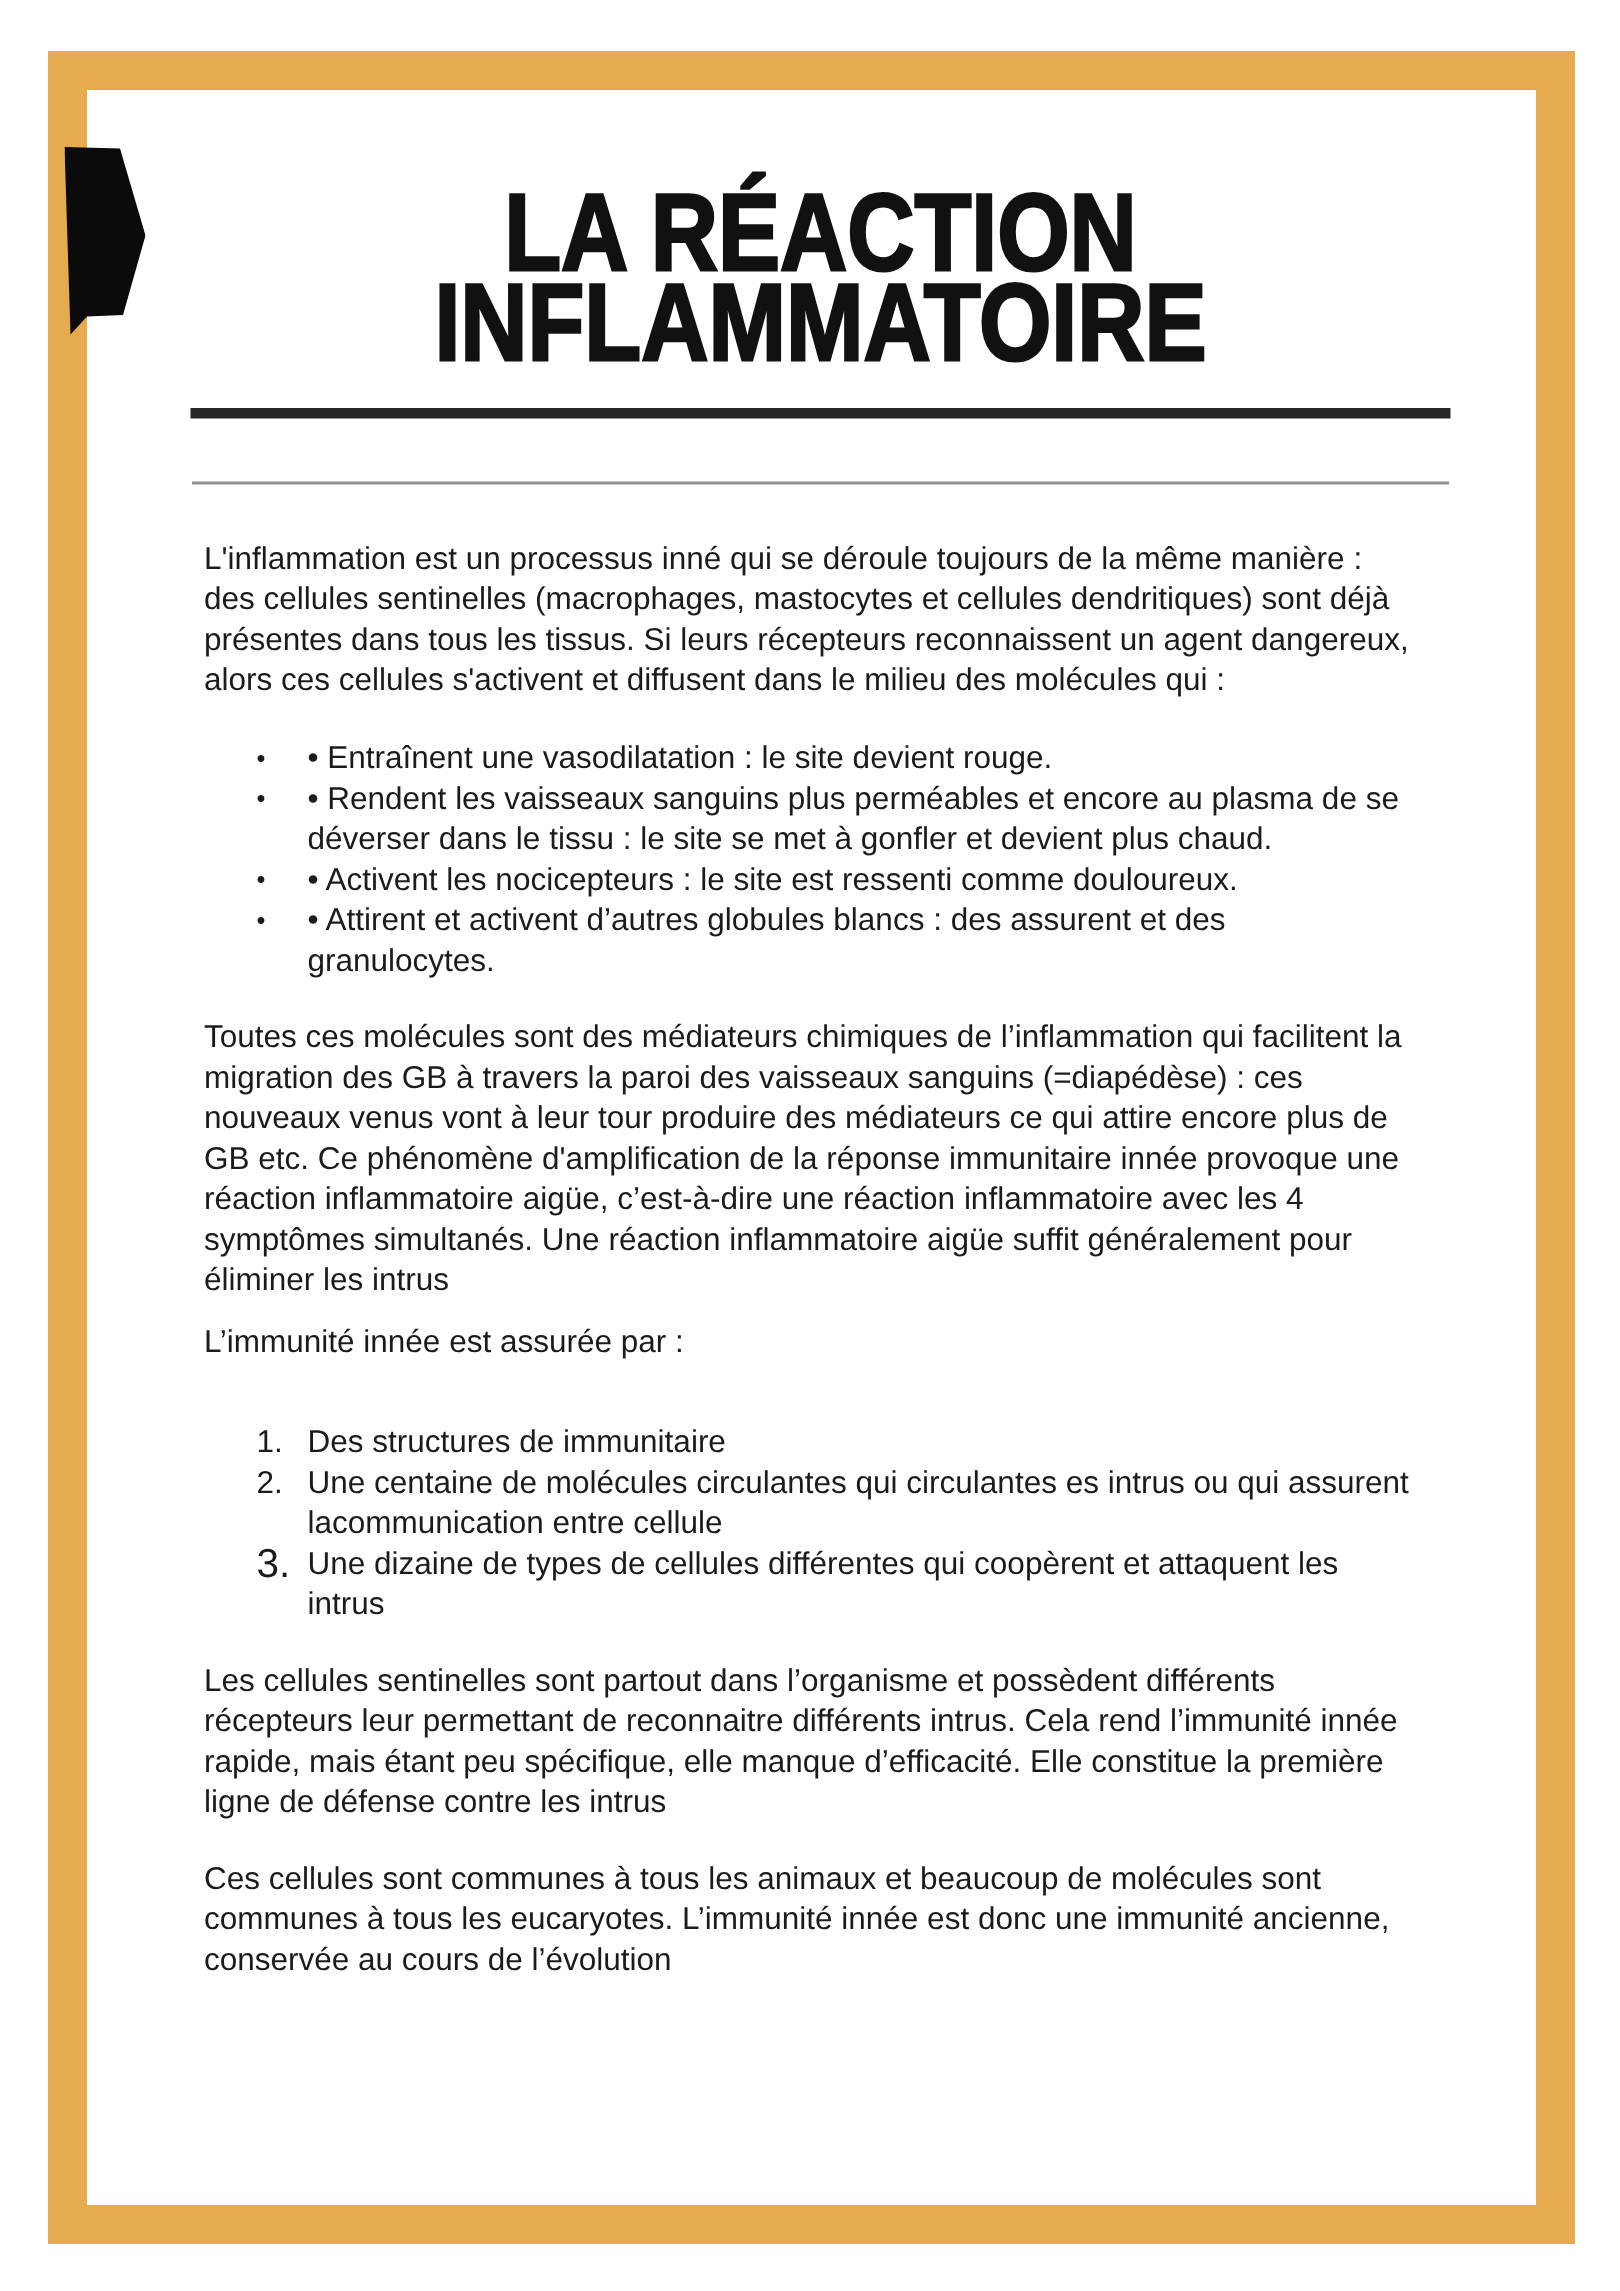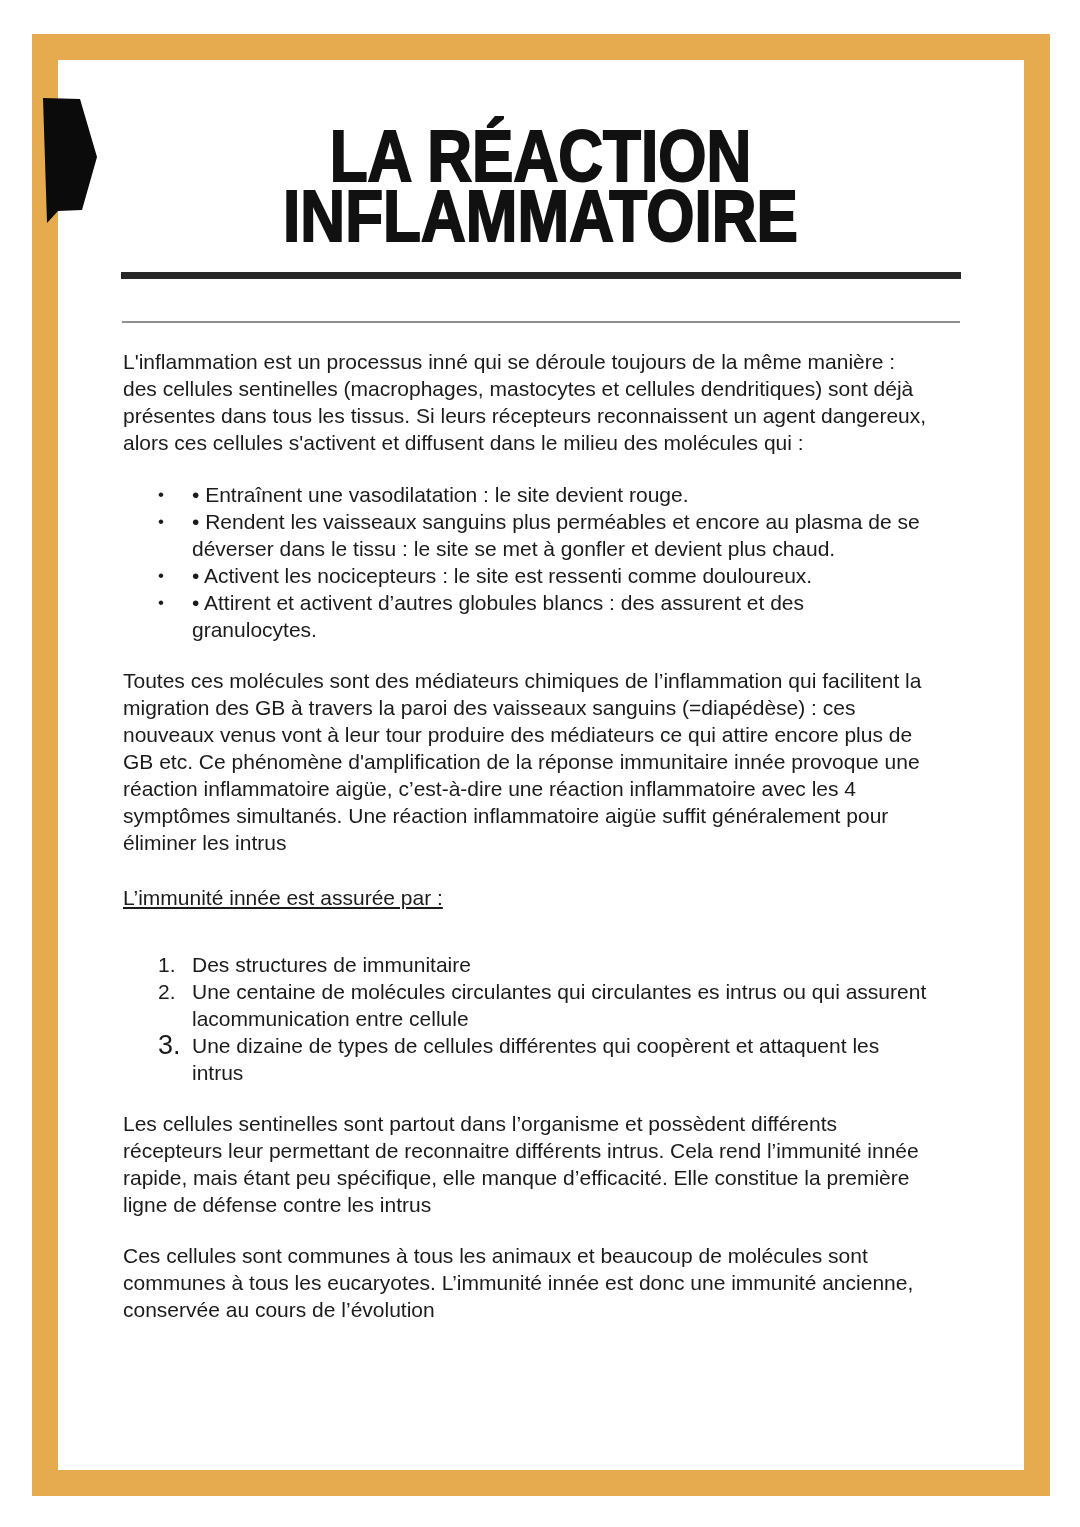--- a/index.html
+++ b/index.html
@@ -27,21 +27,21 @@
     background:transparent;
   }
   .bookmark{
     position:absolute;
     left:43px;top:97px;
     width:54px;height:126px;
   }
   .content{
     position:absolute;
     left:58px;top:60px;
-    width:965px;height:1406px;
+    width:965px;height:1406px;padding-left:13px;
   }
   h1.title{
     margin:66px 0 0 0;padding:0;
     text-align:center;
     font-size:73px;
     line-height:60px;
     font-weight:700;
     color:var(--title);
     -webkit-text-stroke:2px var(--title);
     transform:scaleX(0.85);
@@ -59,22 +59,22 @@
     margin:42px auto 0 auto;
     background:var(--rule_gray);
   }
   .para{
     margin:24px 0 0 65px;
     width:858px;
     font-size:21px;
     line-height:27px;
     white-space:pre-line;
   }
-  .para.first{margin-top:25px;}
-  .para.lead{margin-top:28px;text-decoration:underline;}
+  .para.first{margin-top:36px;}
+  .para.lead{margin-top:14px;}
   .list{margin:25px 0 0 65px;width:880px;}
   .list.numbered{margin-top:40px;}
   .li{
     display:flex;
     align-items:flex-start;
     padding-left:35px;
     font-size:21px;
     line-height:27px;
   }
   .li .marker{

